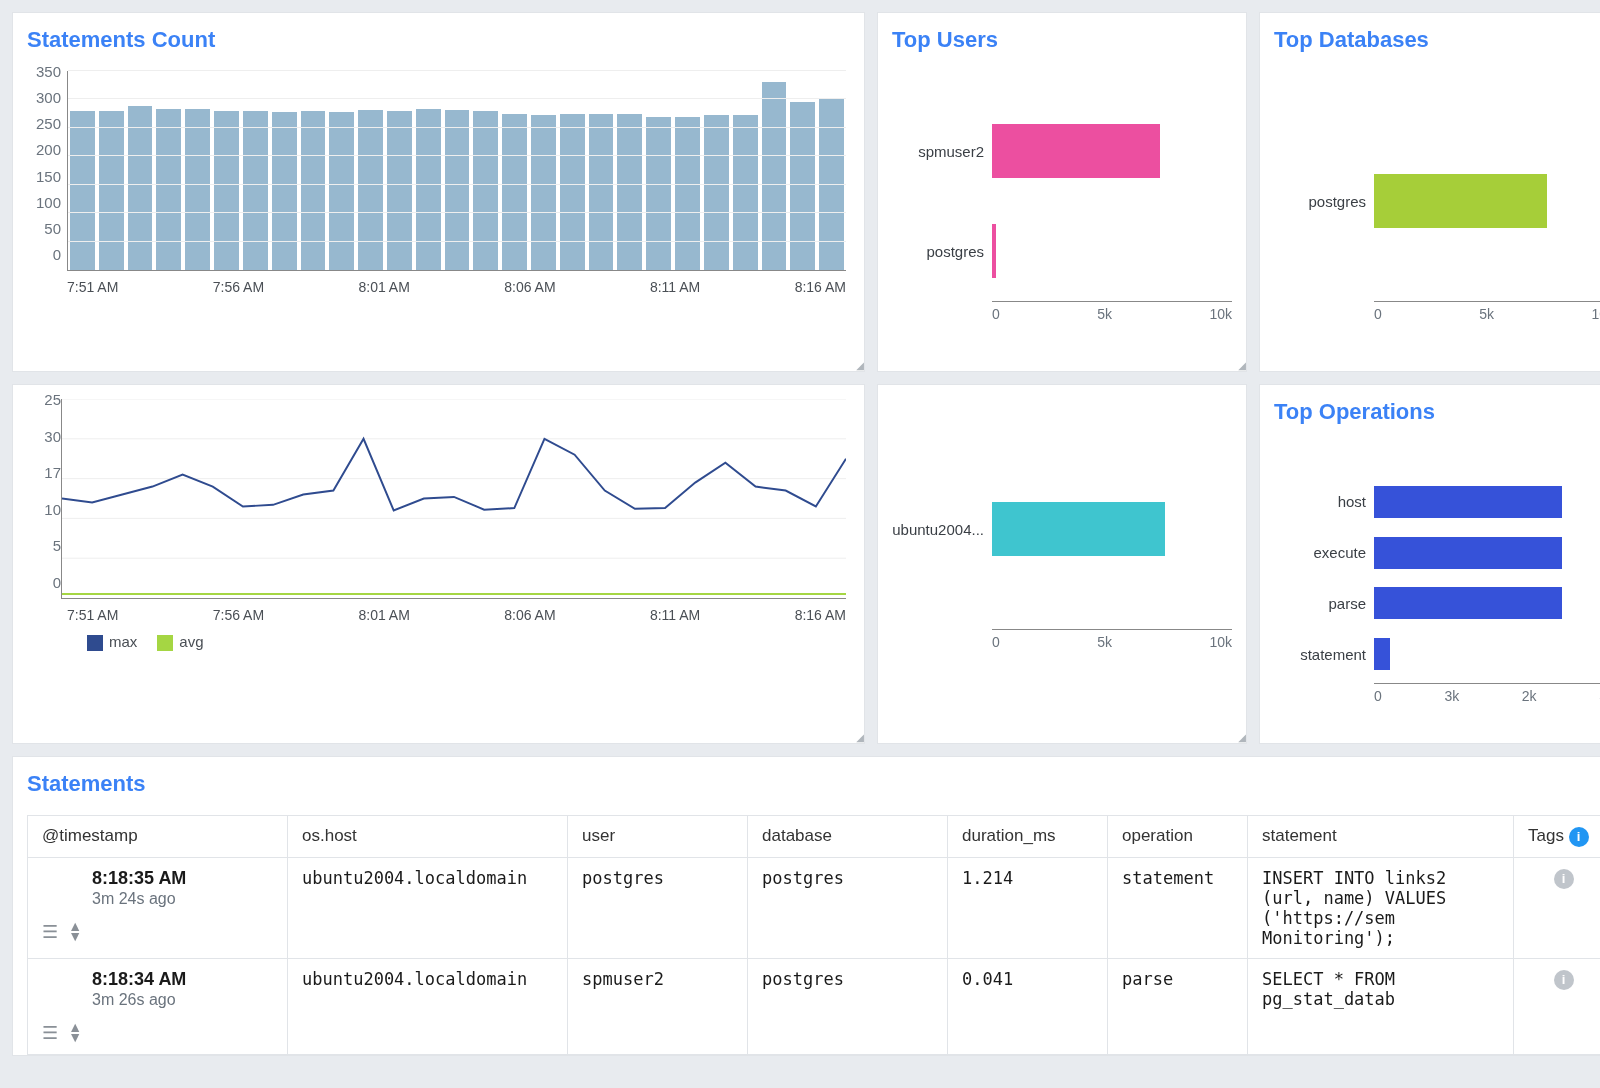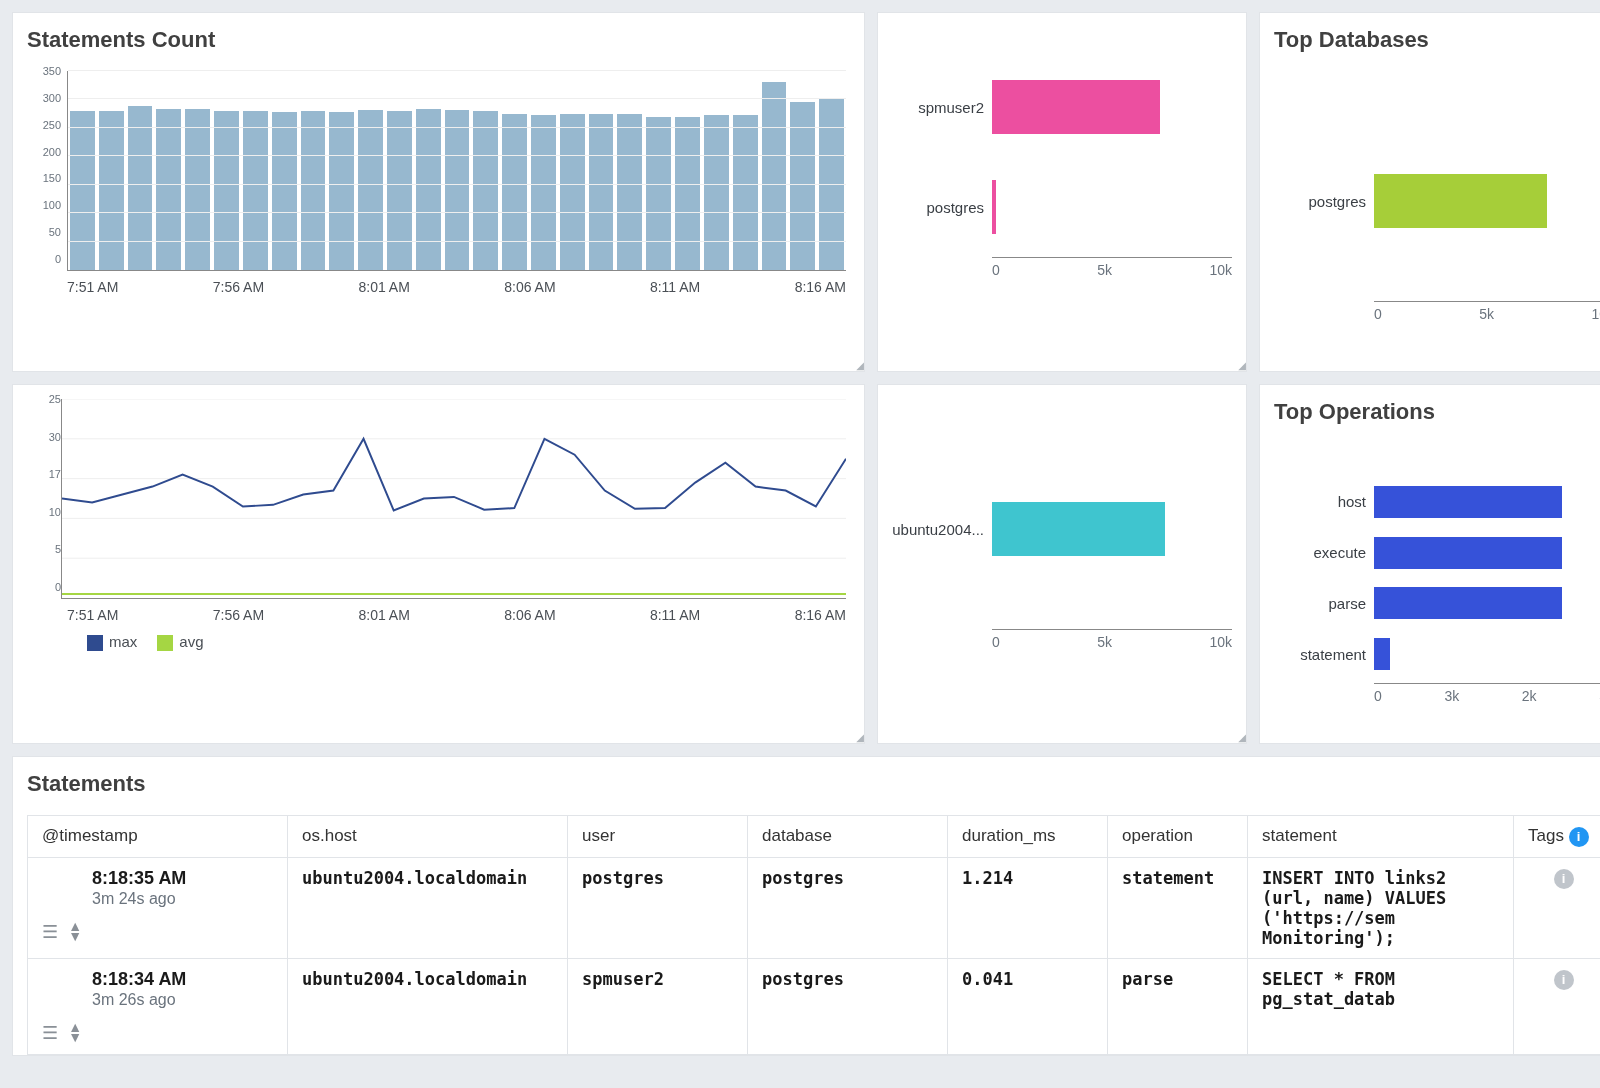--- a/index.html
+++ b/index.html
@@ -21,41 +21,41 @@
   }
   .panel {
     background: #fff;
     border: 1px solid #e1e4e8;
     position: relative;
     padding: 14px 14px 8px 14px;
   }
   .panel h2 {
     font-size: 22px;
     font-weight: 600;
-    color: #404040;
+    color: #3b82f6;
     margin-bottom: 18px;
   }
   .panel .resize-handle {
     position: absolute;
     bottom: 2px;
     right: 2px;
     font-size: 10px;
     color: #b0b6bc;
     line-height: 6px;
     letter-spacing: -2px;
     cursor: nwse-resize;
   }
   
   .barchart-wrap { position: relative; height: 230px; }
   .y-axis {
     position: absolute;
     left: 0; top: 0; bottom: 30px;
     width: 34px;
     display: flex; flex-direction: column; justify-content: space-between;
-    text-align: right; font-size: 11px; color: #6a737d;
+    text-align: right; font-size: 15px; color: #6a737d;
   }
   .y-axis span { transform: translateY(-50%); }
   .plot {
     position: absolute;
     left: 40px; right: 4px; top: 0; bottom: 30px;
     border-left: 1px solid #888;
     border-bottom: 1px solid #888;
   }
   .gridline { position:absolute; left:0; right:0; border-top:1px solid #eee; }
   .bars { position:absolute; left:2px; right:2px; top:0; bottom:0; display:flex; align-items:flex-end; gap:4px; }
@@ -99,21 +99,21 @@
   .ts-col { width:260px; }
   .host-col { width:280px; }
   .user-col { width:180px; }
   .db-col { width:200px; }
   .dur-col { width:160px; }
   .op-col { width:140px; }
   .tags-col { width:100px; text-align:center; }
   .timestamp strong { font-weight:700; font-size:18px; }
   .ago { color:#6a737d; font-size:16px; }
   .row-icons { display:flex; gap:10px; color:#8a9097; font-size:18px; margin-top:12px; }
-  .mono { font-family: ui-monospace, SFMono-Regular, Menlo, Consolas, monospace; font-size:16px;font-weight:bold; }
+  .mono { font-family: ui-monospace, SFMono-Regular, Menlo, Consolas, monospace; font-size:16px; }
   .info-badge {
     display:inline-block; width:20px; height:20px; border-radius:50%;
     background:#2196f3; color:#fff; font-size:13px; font-weight:700;
     text-align:center; line-height:20px;
   }
   .info-badge.grey { background:#c0c5cb; }
   
   .line-max { stroke:#2f4b8f; stroke-width:2; fill:none; }
   .line-avg { stroke:#a5d643; stroke-width:2; fill:none; }
 </style>
@@ -179,20 +179,21 @@
           <span>8:01 AM</span>
           <span>8:06 AM</span>
           <span>8:11 AM</span>
           <span>8:16 AM</span>
         </div>
     </div>
     <span class="resize-handle">◢</span>
   </div>
 
   <div class="panel">
+    <h2>Top Users</h2>
     <div class="hbar-wrap">
       <div class="hbar-rows" id="tu-rows">
           <div class="hbar-row">
             <div class="hbar-label">spmuser2</div>
             <div class="hbar-track">
               <div class="fill" style="width: 70%; background: rgb(236, 79, 160);"></div>
             </div>
           </div>
           <div class="hbar-row">
             <div class="hbar-label">postgres</div>

